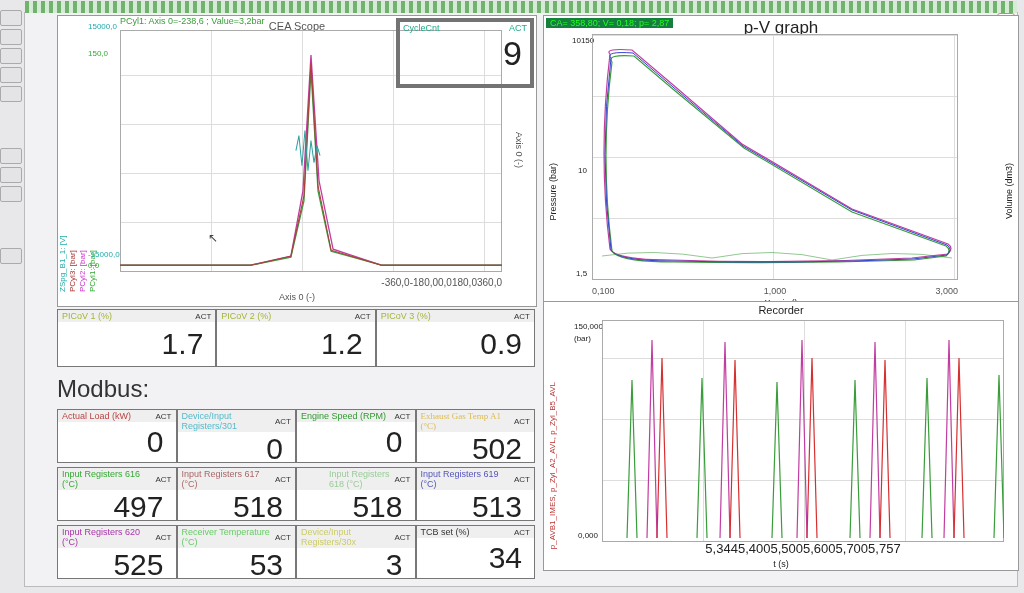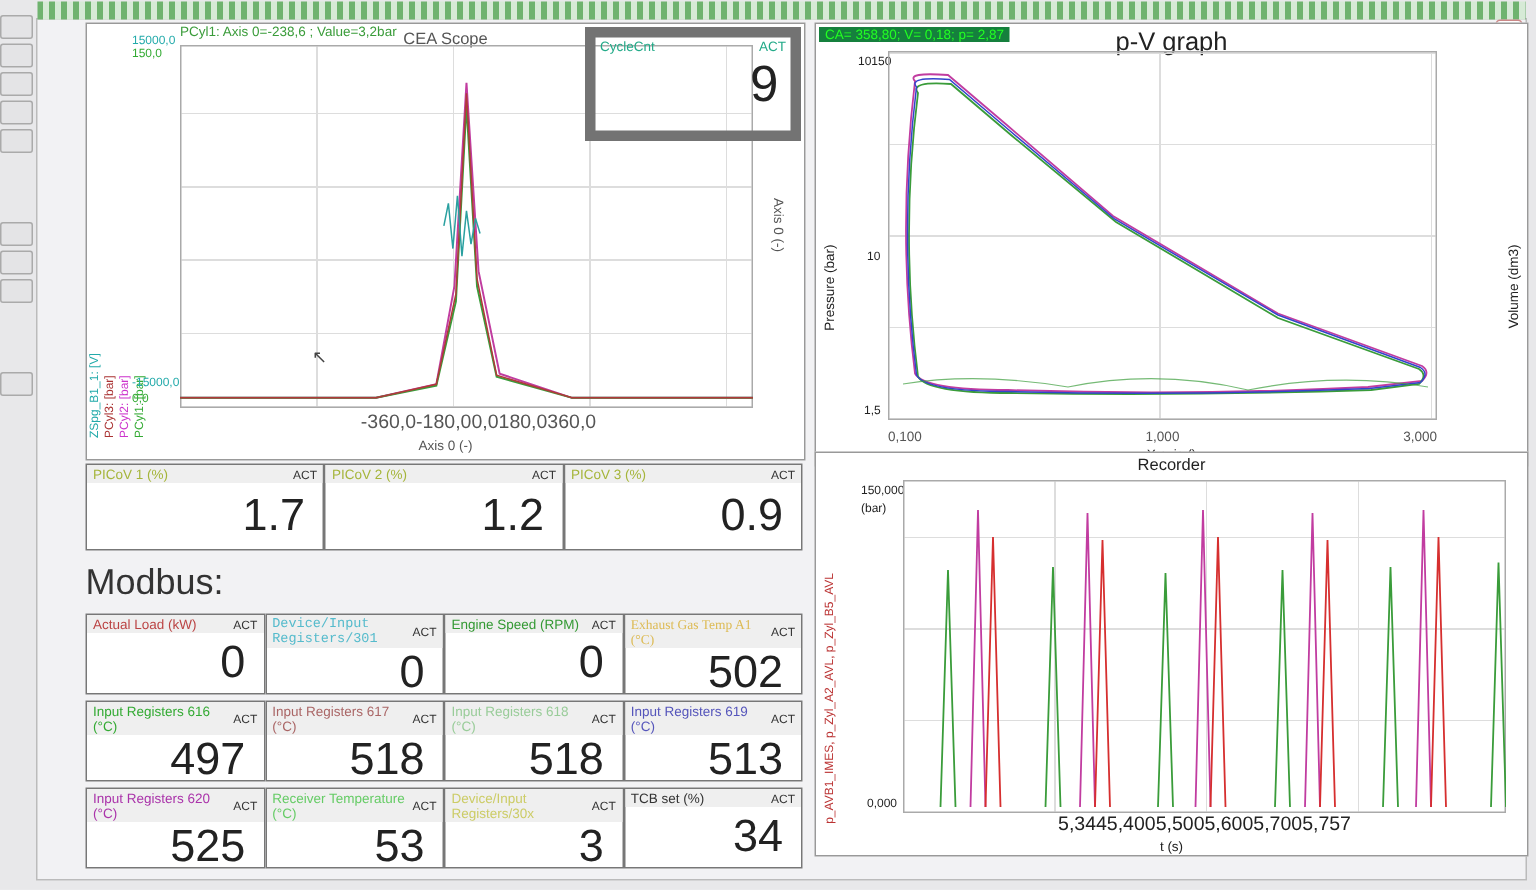--- a/index.html
+++ b/index.html
@@ -13,24 +13,24 @@
   
   .pane{position:absolute;background:#fff;border:1px solid #999}
   .cea{left:32px;top:2px;width:478px;height:290px}
   .cea .ylabs{position:absolute;left:0;top:6px;width:28px;height:270px;display:flex}
   .cea .ylabs span{writing-mode:vertical-rl;transform:rotate(180deg);font-size:8px;margin-right:1px}
   .cea .title{position:absolute;left:50%;top:4px;transform:translateX(-50%);font-size:11px;color:#555}
   .cea .grid{position:absolute;left:62px;top:14px;right:34px;bottom:34px;border:1px solid #aaa;background:
     repeating-linear-gradient(90deg,transparent 0 90px,#ddd 90px 91px),
     repeating-linear-gradient(0deg,transparent 0 48px,#ddd 48px 49px)}
   .cea .curve{position:absolute;left:62px;top:14px;right:34px;bottom:34px;pointer-events:none}
-  .cea .xbar{position:absolute;left:78px;right:34px;bottom:18px;display:flex;justify-content:center;font-size:13px;color:#555}
+  .cea .xbar{position:absolute;left:78px;right:34px;bottom:18px;display:flex;justify-content:flex-end;font-size:10px;color:#555}
   .cea .xlab{position:absolute;left:50%;bottom:4px;transform:translateX(-50%);font-size:9px;color:#555}
   .cea .readout{position:absolute;left:62px;top:0;font-size:9px;color:#3a9c3a}
-  .cea .cyclebox{position:absolute;right:2px;top:2px;width:130px;height:62px;border:7px solid #737373}
+  .cea .cyclebox{position:absolute;right:2px;top:2px;width:130px;height:62px;border:4px solid #737373}
   .cea .cyclebox .hd{display:flex;justify-content:space-between;font-size:9px;padding:1px 3px;color:#2a8}
   .cea .cyclebox .val{text-align:right;padding:0 8px;font-size:34px;color:#222}
   .cea .axr{position:absolute;right:12px;top:40%;writing-mode:vertical-rl;font-size:9px;color:#555}
   
   .row{position:absolute;display:flex;gap:0}
   .cell{flex:1;border:1px solid #777;background:#fff;display:flex;flex-direction:column}
   .cell .hd{display:flex;justify-content:space-between;align-items:center;padding:1px 4px;font-size:9px;background:#efefef}
   .cell .hd .act{color:#333;font-size:8px}
   .cell .val{flex:1;display:flex;align-items:center;justify-content:flex-end;padding:0 12px;font-size:30px;font-family:"Arial",sans-serif}
   .sect{position:absolute;left:32px;font-size:24px;color:#333}
@@ -85,21 +85,21 @@
 
   <div class="pane cea">
     <span class="readout">PCyl1: Axis 0=-238,6 ; Value=3,2bar</span>
     <span class="title">CEA Scope</span>
     <div class="ylabs" id="cea-ylabs">
         <span style="color: rgb(34, 170, 170);">ZSpg_B1_1: [V]</span>
         <span style="color: rgb(170, 51, 51);">PCyl3: [bar]</span>
         <span style="color: rgb(204, 51, 204);">PCyl2: [bar]</span>
         <span style="color: rgb(51, 170, 51);">PCyl1: [bar]</span>
       </div>
-    <div style="position:absolute;left:30px;top:6px;font-size:8px;display:flex;flex-direction:column;gap:0">
+    <div style="position:absolute;left:30px;top:6px;font-size:8px;display:flex;flex-direction:column;gap:18px">
       <span style="color:#2aa">15000,0</span>
       <span style="color:#3a3">150,0</span>
     </div>
     <div style="position:absolute;left:30px;bottom:36px;font-size:8px;display:flex;flex-direction:column;gap:2px">
       <span style="color:#2aa">-15000,0</span>
       <span style="color:#3a3">0,0</span>
     </div>
     <div class="grid"></div>
     <svg class="curve" viewBox="0 0 380 240" preserveAspectRatio="none">
       <path d="M0 234 L130 234 L170 225 L182 160 L190 25 L198 150 L212 218 L260 234 L380 234" stroke="#c13ca0" fill="none" stroke-width="1.3"></path>
@@ -154,21 +154,21 @@
   <div class="row" id="mb-row-0" style="left:32px;top:396px;width:478px;height:54px">
       <div class="cell">
         <div class="hd">
           <span style="color: rgb(187, 68, 68);">Actual Load (kW)</span>
           <span class="act">ACT</span>
         </div>
         <div class="val">0</div>
       </div>
       <div class="cell">
         <div class="hd">
-          <span style="color: rgb(85, 187, 204); font-family: Liberation Mono, monospace;">Device/Input Registers/301</span>
+          <span style="color: rgb(85, 187, 204);">Device/Input Registers/301</span>
           <span class="act">ACT</span>
         </div>
         <div class="val">0</div>
       </div>
       <div class="cell">
         <div class="hd">
           <span style="color: rgb(51, 153, 51);">Engine Speed (RPM)</span>
           <span class="act">ACT</span>
         </div>
         <div class="val">0</div>
@@ -191,21 +191,21 @@
       </div>
       <div class="cell">
         <div class="hd">
           <span style="color: rgb(170, 102, 102);">Input Registers 617 (°C)</span>
           <span class="act">ACT</span>
         </div>
         <div class="val">518</div>
       </div>
       <div class="cell">
         <div class="hd">
-          <span style="color: rgb(153, 204, 153);">Input Registers 618 (°C)</span>
+          <span style="color: rgb(153, 204, 153); margin-left: 28px;">Input Registers 618 (°C)</span>
           <span class="act">ACT</span>
         </div>
         <div class="val">518</div>
       </div>
       <div class="cell">
         <div class="hd">
           <span style="color: rgb(85, 85, 187);">Input Registers 619 (°C)</span>
           <span class="act">ACT</span>
         </div>
         <div class="val">513</div>

